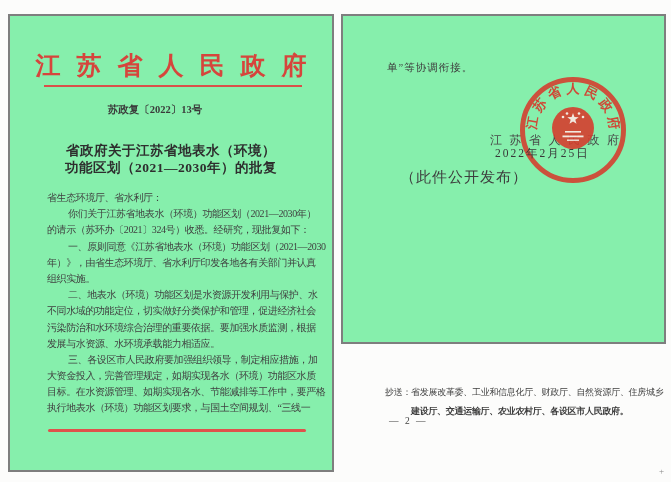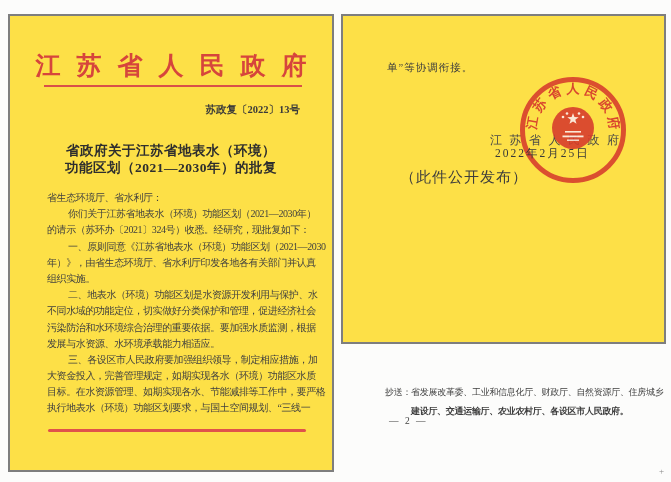--- a/index.html
+++ b/index.html
@@ -2,35 +2,35 @@
 <html><head>
 <meta charset="utf-8">
 <style>
   html,body { margin:0; padding:0; }
   body {
     width:671px; height:482px; background:#ffffff; overflow:hidden;
     font-family:"Liberation Serif","DejaVu Serif",serif;
   }
   .canvas { position:relative; width:671px; height:482px; background:#fcfcfb; }
   .page {
-    position:absolute; background:#fde047; border:2px solid #7e7e7e; box-sizing:border-box;
+    position:absolute; background:#86efac; border:2px solid #7e7e7e; box-sizing:border-box;
   }
   .page1 { left:8px;  top:14px; width:326px; height:458px; }
   .page2 { left:341px; top:14px; width:325px; height:330px; }
 
   
   .gov-header {
     position:absolute; top:33px; left:0; width:100%; box-sizing:border-box;
     text-align:center; font-size:25px; font-weight:bold; color:#d6453c;
     letter-spacing:16px; padding-left:16px; white-space:nowrap;
   }
   .header-rule { position:absolute; top:69px; left:34px; width:258px; height:2px; background:#d95049; }
   .doc-number {
     position:absolute; top:87px; left:0; width:100%; box-sizing:border-box;
-    text-align:right; padding-right:32px; font-size:10.5px; font-weight:bold; color:#3a3a3a;
+    text-align:center; padding-right:32px; font-size:10.5px; font-weight:bold; color:#3a3a3a;
   }
   .doc-title {
     position:absolute; top:126px; left:0; width:100%; text-align:center;
     font-size:13.5px; font-weight:bold; color:#2e2e2e; line-height:17px; letter-spacing:0.5px;
   }
   .doc-body {
     position:absolute; top:174px; left:37px; width:262px;
     font-size:10px; color:#3f3f3f; letter-spacing:-0.4px;
   }
   .doc-body .line { height:16.2px; line-height:16.2px; white-space:nowrap; overflow:visible; }

